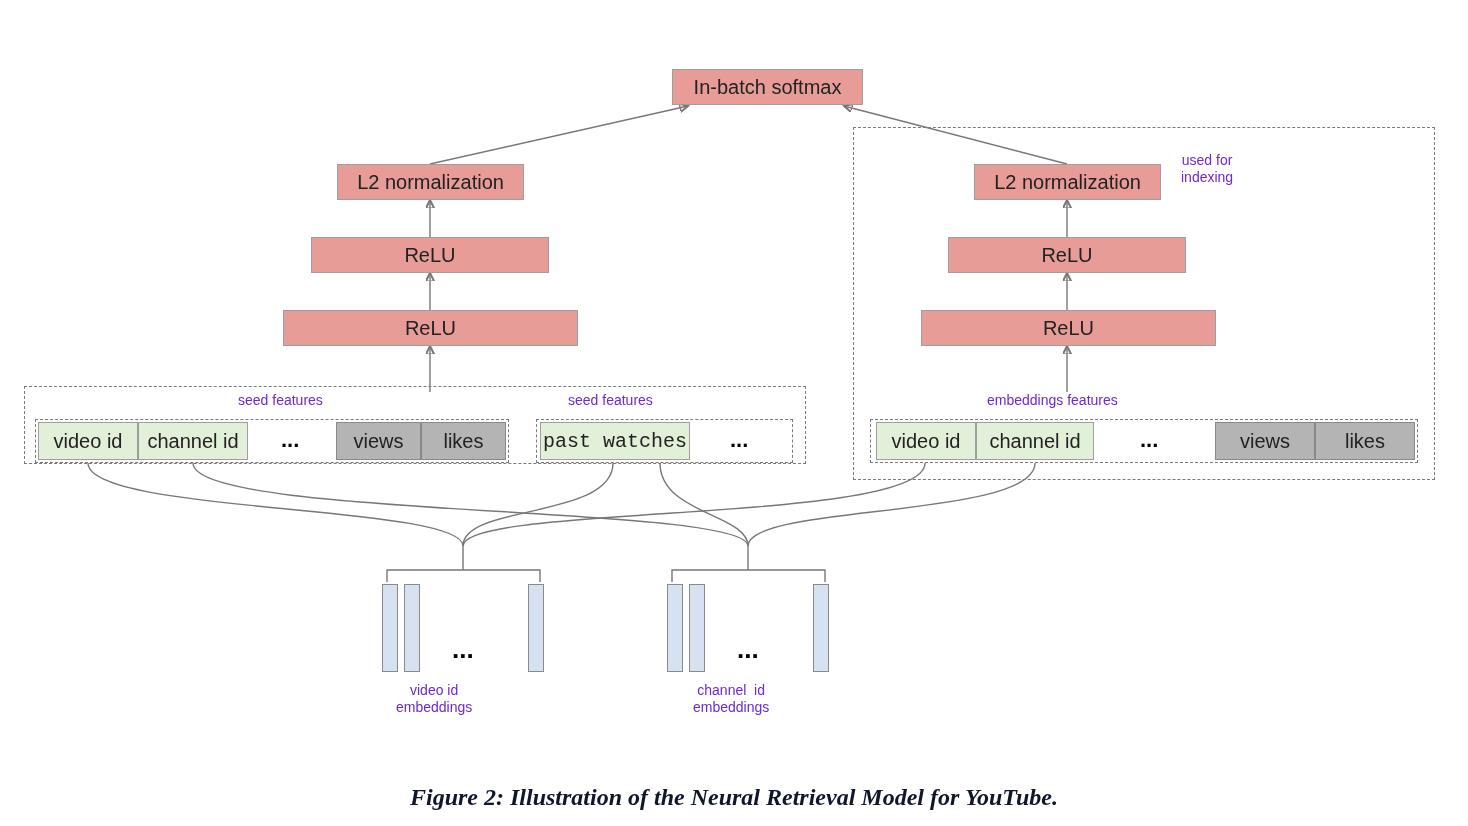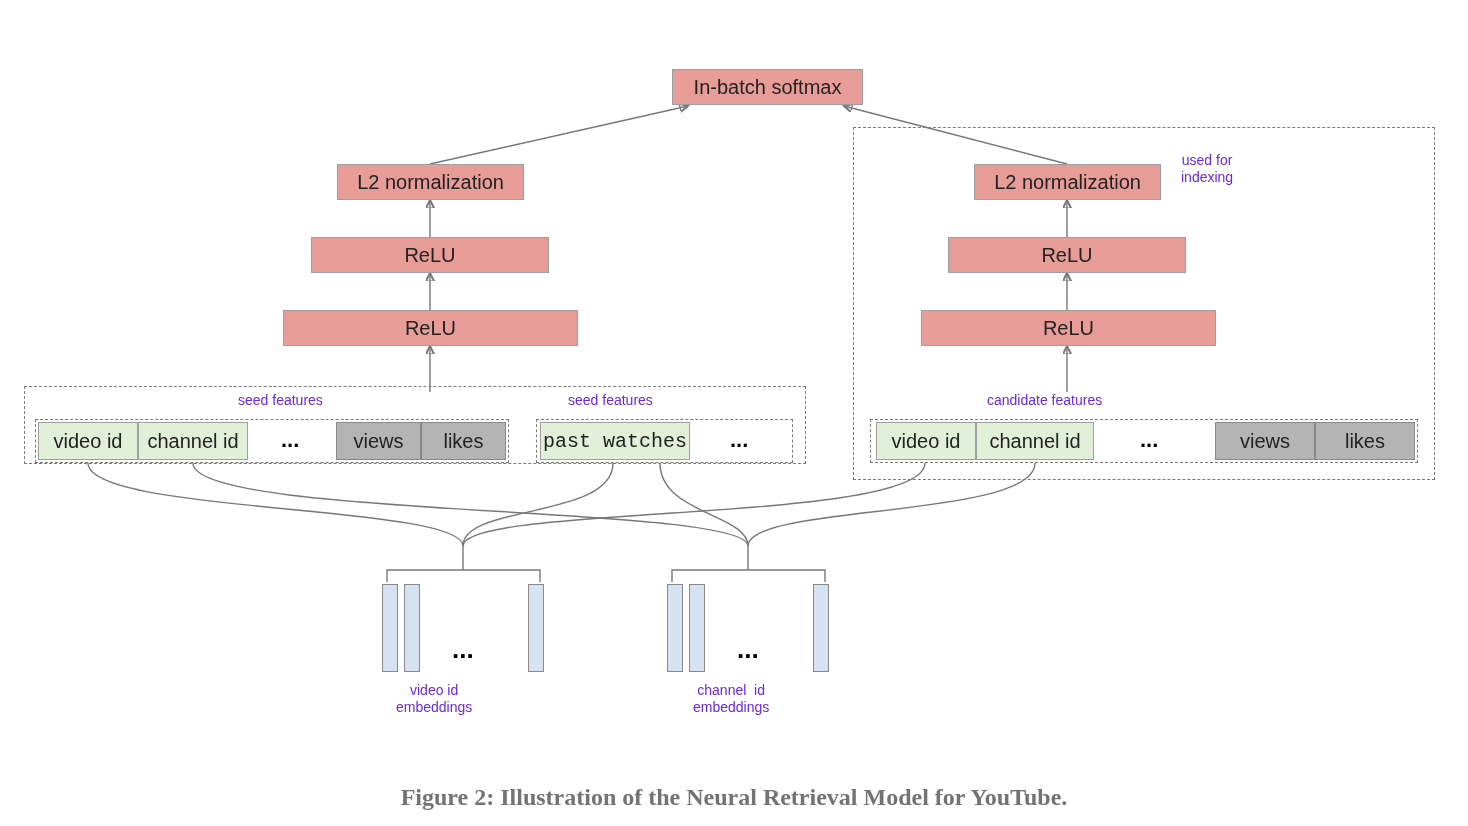--- a/index.html
+++ b/index.html
@@ -58,22 +58,23 @@
   .dashed{
     position:absolute;
     border:1.5px dashed #7a7a7a;
     box-sizing:border-box;
   }
   .caption{
     position:absolute;
     font-family:Georgia,"Times New Roman",serif;
     font-weight:700;
     font-size:24px;
-    color:#737373;
+    color:#0f172a;
     text-align:center;
+    font-style:italic;
   }
   svg.lines{
     position:absolute;
     left:0;top:0;
     width:1468px;height:826px;
     pointer-events:none;
   }
   svg.lines line{stroke:#777;stroke-width:1.4;}
   svg.lines path{stroke:#777;stroke-width:1.4;fill:none;}
   svg.lines polyline{stroke:#777;stroke-width:1.4;fill:none;}
@@ -141,21 +142,21 @@
     <span>ReLU</span>
   </div>
 
   <div class="label" style="left:1181px;top:138px;">used for
 indexing</div>
 
   <div class="dashed" style="left:853px;top:113px;width:582px;height:353px;"></div>
 
   <div class="label" style="left:238px;top:378px;">seed features</div>
   <div class="label" style="left:568px;top:378px;">seed features</div>
-  <div class="label" style="left:987px;top:378px;">candidate features</div>
+  <div class="label" style="left:987px;top:378px;">embeddings features</div>
 
   <div class="dashed" style="left:24px;top:372px;width:782px;height:78px;"></div>
 
   <div class="dashed" style="left:35px;top:405px;width:474px;height:44px;"></div>
 
   <div class="dashed" style="left:536px;top:405px;width:257px;height:44px;"></div>
 
   <div class="dashed" style="left:870px;top:405px;width:548px;height:44px;"></div>
 
   <div class="box green" style="left:38px;top:408px;width:100px;height:38px;">

